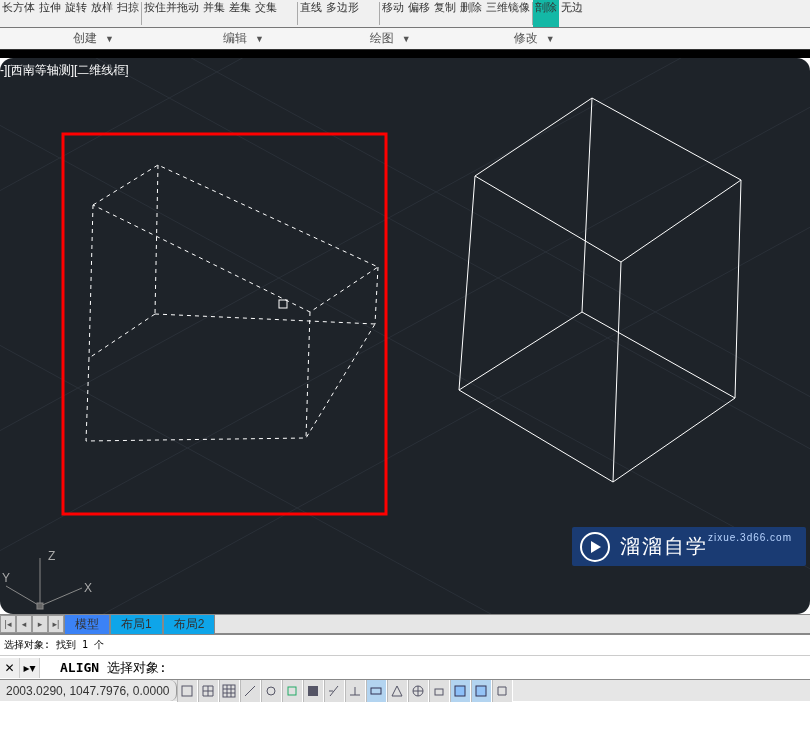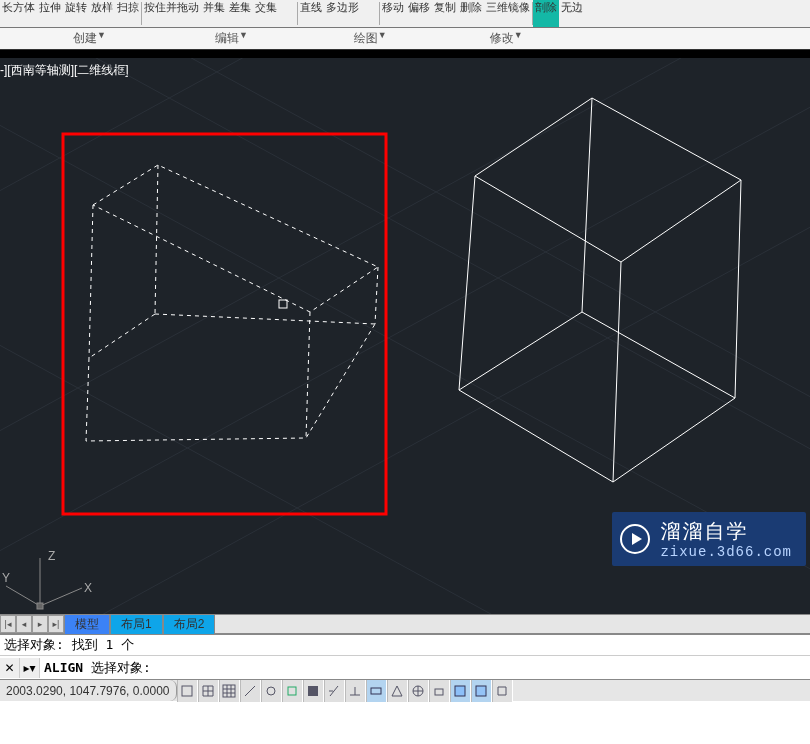--- a/index.html
+++ b/index.html
@@ -7,55 +7,55 @@
   
   
   .ribbon { display: flex; height: 28px; background: #f0f0f0; border-bottom: 1px solid #777; }
   .ribbon-item { display: flex; flex-direction: column; align-items: center; justify-content: flex-start; padding: 0 2px; font-size: 11px; color: #333; white-space: nowrap; cursor: pointer; }
   .ribbon-item.highlighted { background: #14b8a6; }
   .ribbon-spacer { width: 18px; flex: 0 0 auto; }
   .ribbon-divider { width: 0; border-left: 1px solid #aaa; margin: 2px 0; }
   
   
   .panels-row { display: flex; height: 22px; background: #f5f5f5; border-bottom: 1px solid #333; align-items: center; color: #555; font-size: 12px; }
-  .panel-label { flex: 0 0 auto; display: flex; align-items: flex-start; gap: 0; padding: 0 8px; }
+  .panel-label { flex: 0 0 auto; display: flex; align-items: center; gap: 8px; padding: 0 8px; }
   .panel-label .arrow { font-size: 9px; }
   .black-strip { height: 8px; background: #000; }
   
   
-  .drawing-area { position: relative; width: 810px; height: 556px; background: #1e2329; overflow: hidden; }
+  .drawing-area { position: relative; width: 810px; height: 556px; background: #1e2329; overflow: hidden; border-radius: 13px; }
   .drawing-area svg { position: absolute; top: 0; left: 0; }
   .view-label { position: absolute; top: 4px; left: 0; color: #fff; font-size: 12px; }
   
   
   .tabs-row { display: flex; align-items: center; height: 20px; background: #e6e6e6; border-top: 1px solid #888; border-bottom: 1px solid #888; }
   .tab-nav { display: flex; }
   .tab-nav-btn { width: 16px; height: 18px; background: #ddd; border: 1px solid #999; font-size: 9px; color: #555; display: flex; align-items: center; justify-content: center; cursor: pointer; }
   .tab { padding: 1px 10px; background: #0ea5e9; border: 1px solid #888; font-size: 12px; color: #333; cursor: pointer; }
   .tab.active { background: #3b82f6; }
   
   
   .command-area { background: #fff; border-top: 1px solid #888; }
-  .command-line { display: flex; align-items: center; height: 20px; padding: 0 4px; font-size: 13px; font-family: SimSun, monospace; }
+  .command-line { display: flex; align-items: center; height: 20px; padding: 0 4px; font-size: 10px; font-family: SimSun, monospace; }
   .command-line2 { display: flex; align-items: center; height: 24px; border-top: 1px solid #ccc; }
   .cmd-icon { width: 20px; height: 20px; display: flex; align-items: center; justify-content: center; border-right: 1px solid #ccc; background: #eee; }
-  .cmd-text { padding-left: 4px; font-size: 13px; font-family: SimSun, monospace; }
+  .cmd-text { padding-left: 20px; font-size: 13px; font-family: SimSun, monospace; }
   .cmd-highlight { font-weight: bold; }
   
   
   .status-bar { display: flex; align-items: center; height: 22px; background: #e6e6e6; border-top: 1px solid #888; }
   .coords { padding: 0 6px; font-size: 12px; color: #333; border-right: 1px solid #999; height: 100%; display: flex; align-items: center; border-radius: 7px; }
   .status-icons { display: flex; height: 100%; }
   .status-btn { width: 21px; height: 22px; border-left: 1px solid #bbb; border-right: 1px solid #fff; display: flex; align-items: center; justify-content: center; background: #e0e0e0; cursor: pointer; }
   .status-btn.active { background: #b3d4f0; }
   .status-btn svg { width: 14px; height: 14px; }
   
   
-  .watermark { position: absolute; right: 4px; bottom: 48px; background: #1a3b73; color: #fff; padding: 6px 14px 6px 48px; font-size: 20px; font-weight: 500; letter-spacing: 2px; border-radius: 2px; display: flex; flex-direction: column; align-items: flex-start; }
-  .watermark .url { font-size: 14px; letter-spacing: 1px; color: #b8d4ff; margin-top: -1px; font-family: Liberation Mono, monospace; }
+  .watermark { position: absolute; right: 4px; bottom: 48px; background: #1a3b73; color: #fff; padding: 6px 14px 6px 48px; font-size: 20px; font-weight: 500; letter-spacing: 2px; border-radius: 2px; display: flex; flex-direction: row; align-items: flex-start; }
+  .watermark .url { font-size: 10px; letter-spacing: 1px; color: #b8d4ff; margin-top: -1px; }
   .watermark-play { position: absolute; left: 8px; top: 50%; transform: translateY(-50%); width: 30px; height: 30px; border: 2px solid #fff; border-radius: 50%; display: flex; align-items: center; justify-content: center; }
   .watermark-play::after { content: ""; width: 0; height: 0; border-left: 10px solid #fff; border-top: 6px solid transparent; border-bottom: 6px solid transparent; margin-left: 3px; }
 </style>
 </head>
 <body>
 
 <div class="ribbon">
   <div class="ribbon-item">
       <span>长方体</span>
     </div>

